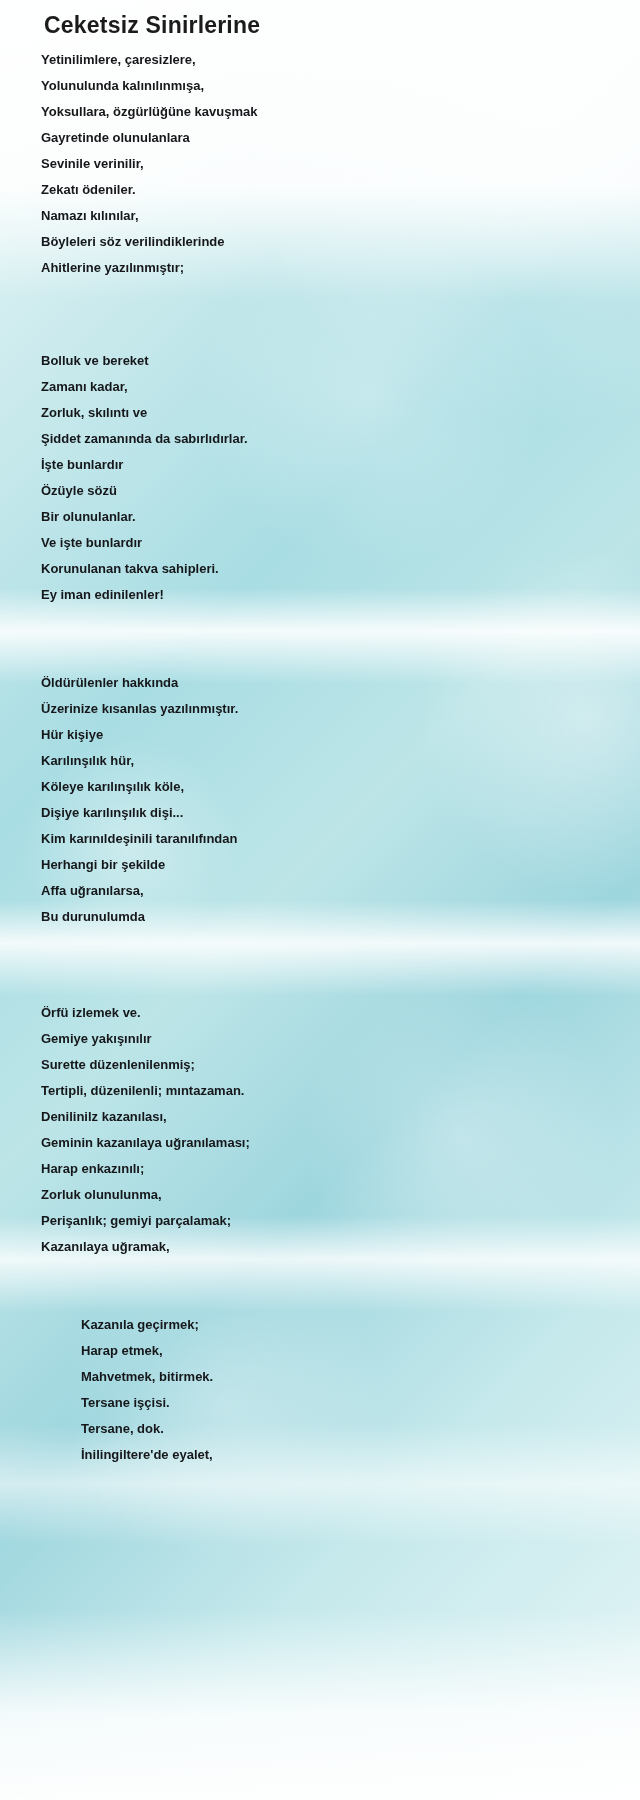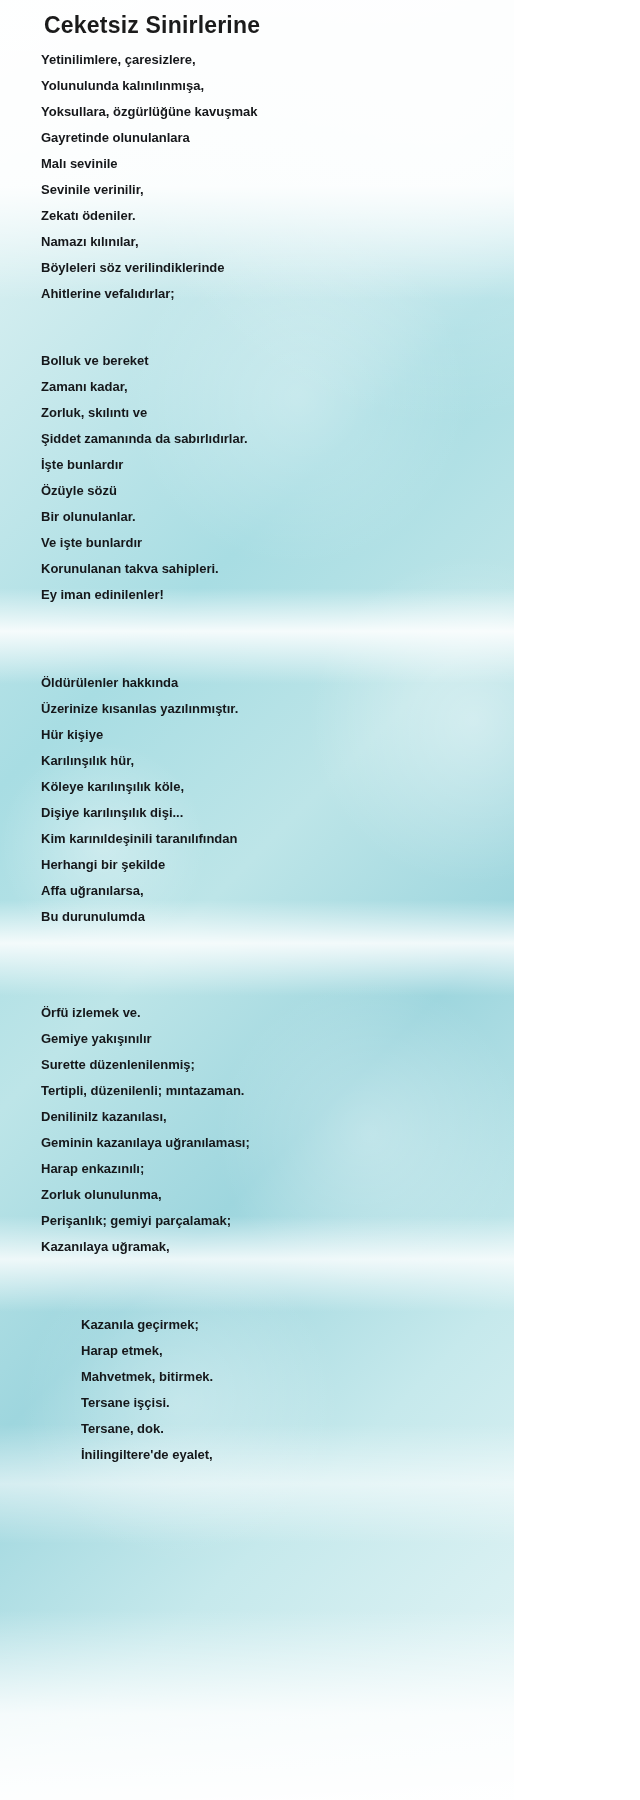--- a/index.html
+++ b/index.html
@@ -8,21 +8,21 @@
   }
   body {
     width: 640px;
     height: 1800px;
     font-family: "Liberation Sans", sans-serif;
     background: #ffffff;
   }
 
   .page {
     position: relative;
-    width: 514px;
+    width: 640px;
     height: 1800px;
     overflow: hidden;
     background:
       radial-gradient(circle at 86% 6%, rgba(255,255,255,0.55) 0%, rgba(255,255,255,0) 18%),
       radial-gradient(circle at 58% 22%, rgba(255,255,255,0.30) 0%, rgba(255,255,255,0) 12%),
       radial-gradient(circle at 92% 40%, rgba(255,255,255,0.40) 0%, rgba(255,255,255,0) 14%),
       radial-gradient(circle at 20% 47%, rgba(255,255,255,0.35) 0%, rgba(255,255,255,0) 10%),
       radial-gradient(circle at 72% 63%, rgba(255,255,255,0.30) 0%, rgba(255,255,255,0) 13%),
       radial-gradient(circle at 35% 78%, rgba(255,255,255,0.28) 0%, rgba(255,255,255,0) 11%),
       linear-gradient(135deg, #eaf7f7 0%, #c8e9ec 18%, #a8dde3 34%, #bde5e8 48%, #9ed6de 62%, #c6e9ec 78%, #e7f6f7 100%);
@@ -108,26 +108,25 @@
 
   <div class="content">
 
     <div class="poem-title">Ceketsiz Sinirlerine</div>
 
     <div class="stanza st1">
       <div class="line">Yetinilimlere, çaresizlere,</div>
       <div class="line">Yolunulunda kalınılınmışa,</div>
       <div class="line">Yoksullara, özgürlüğüne kavuşmak</div>
       <div class="line">Gayretinde olunulanlara</div>
-      <div class="line">Malı sevinile</div>
       <div class="line">Sevinile verinilir,</div>
       <div class="line">Zekatı ödeniler.</div>
       <div class="line">Namazı kılınılar,</div>
       <div class="line">Böyleleri söz verilindiklerinde</div>
-      <div class="line">Ahitlerine vefalıdırlar;</div>
+      <div class="line">Ahitlerine yazılınmıştır;</div>
     </div>
 
     <div class="stanza st2">
       <div class="line">Bolluk ve bereket</div>
       <div class="line">Zamanı kadar,</div>
       <div class="line">Zorluk, skılıntı ve</div>
       <div class="line">Şiddet zamanında da sabırlıdırlar.</div>
       <div class="line">İşte bunlardır</div>
       <div class="line">Özüyle sözü</div>
       <div class="line">Bir olunulanlar.</div>

